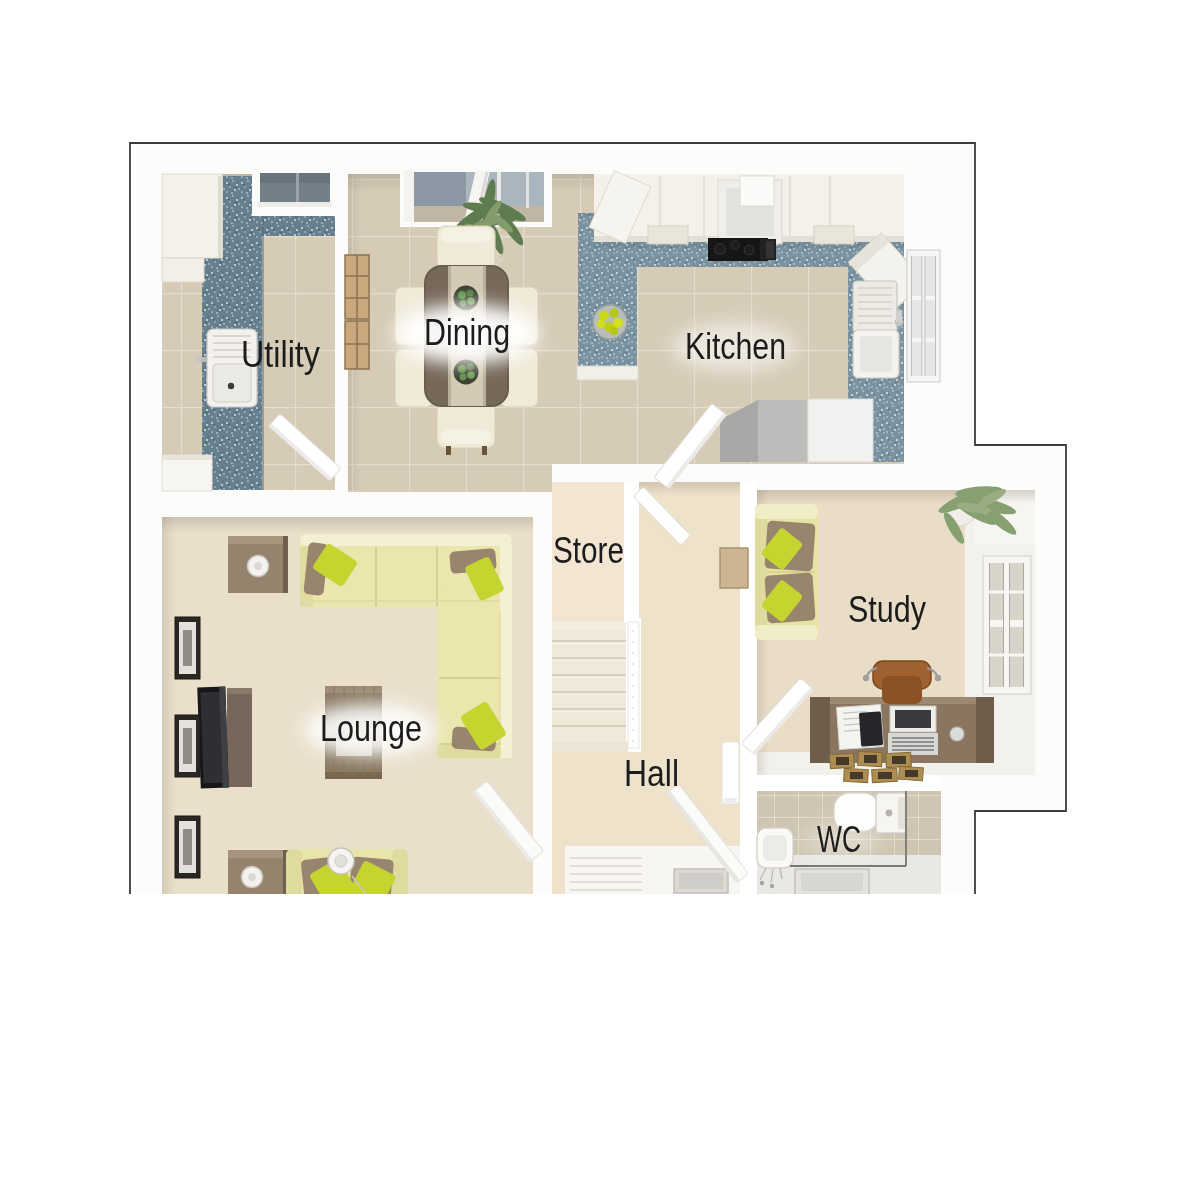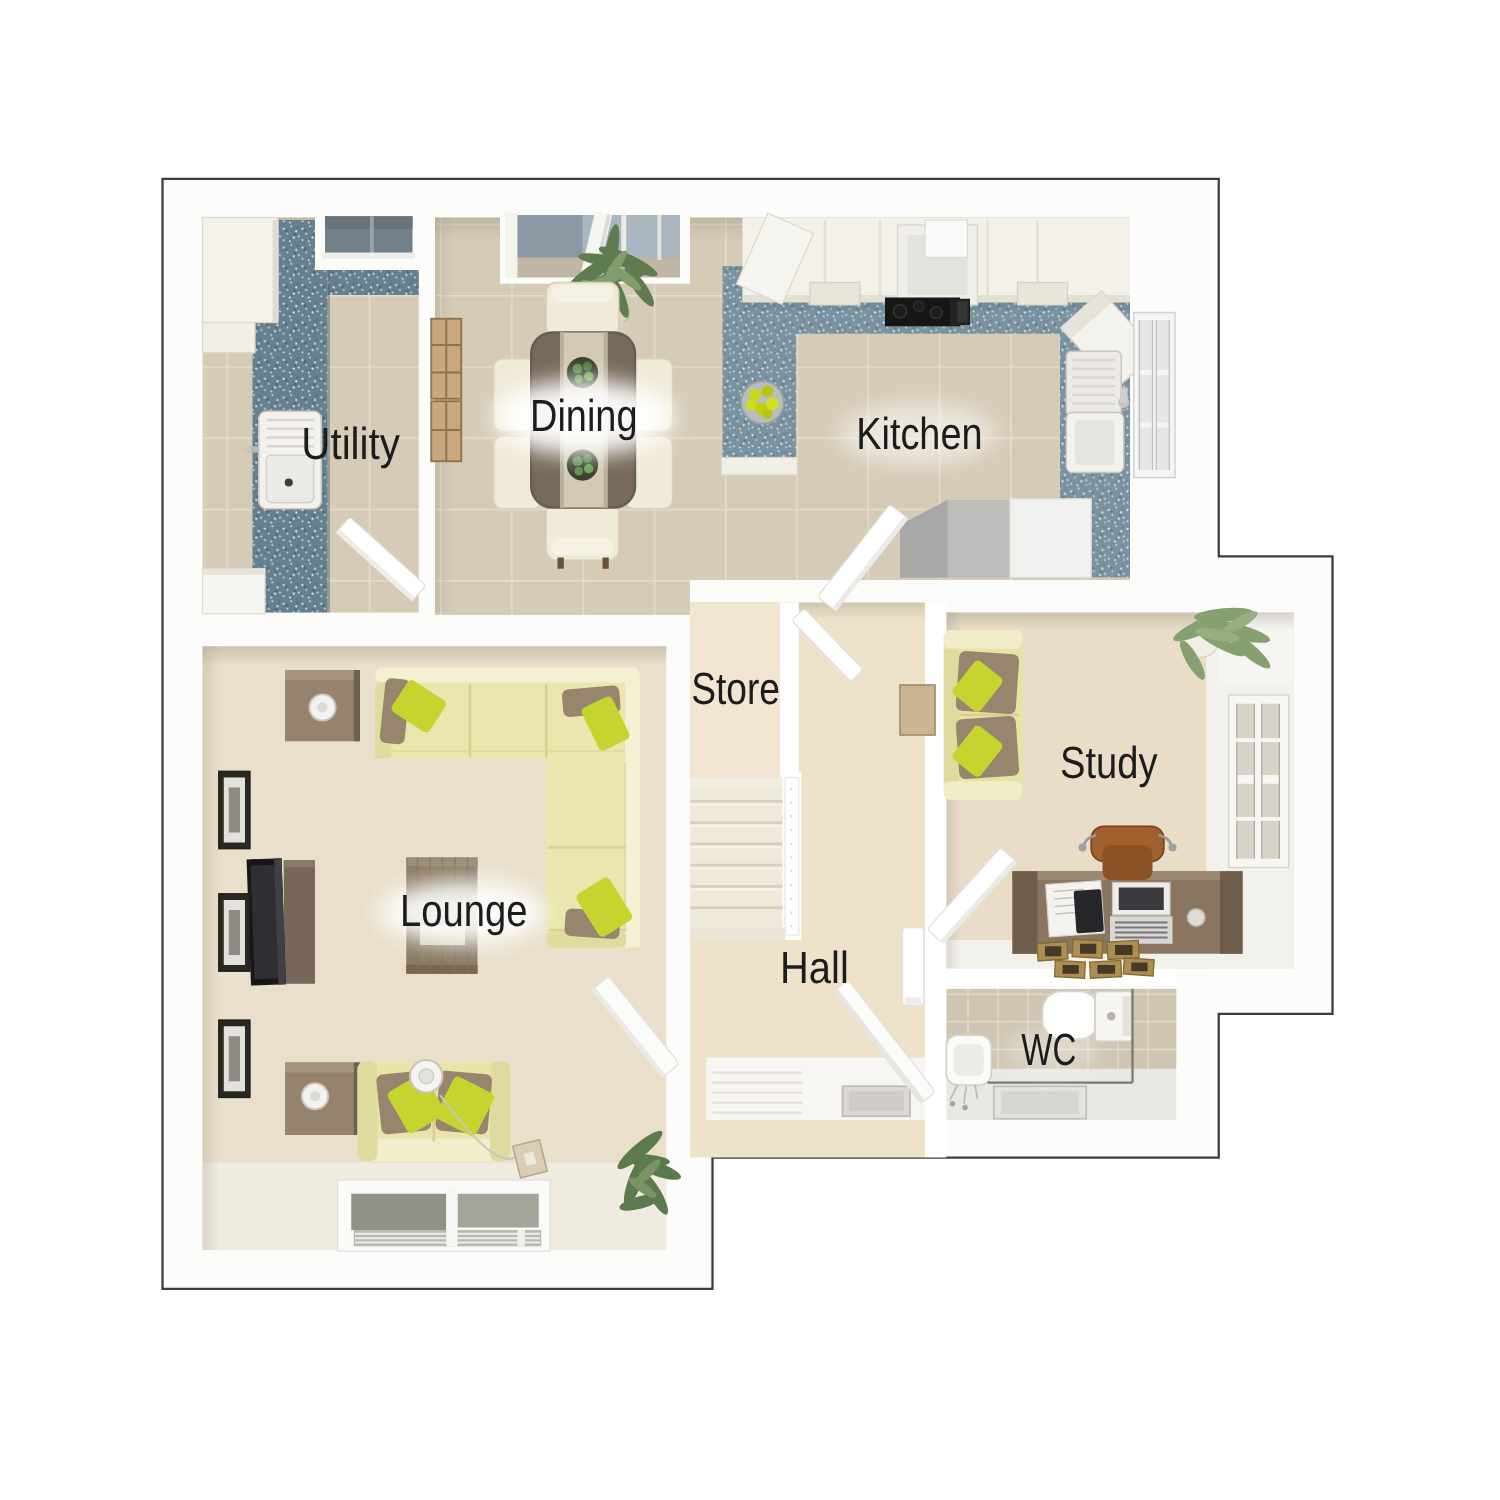--- a/index.html
+++ b/index.html
@@ -1,16 +1,16 @@
 <!DOCTYPE html>
 <html><head>
 <meta charset="utf-8">
 <style>
   html,body{margin:0;padding:0;background:#ffffff;}
-  .page{width:1200px;height:1200px;position:relative;font-family:"Liberation Sans",sans-serif;}
+  .page{width:1200px;height:894px;position:relative;font-family:"Liberation Sans",sans-serif;}
   svg{position:absolute;left:0;top:0;}
 </style>
 </head>
 <body>
 <div class="page">
 <svg width="1200" height="1200" viewBox="0 0 1200 1200">
 <defs>
   <pattern id="tile" width="57" height="57" patternUnits="userSpaceOnUse" patternTransform="translate(10,8)">
     <rect width="57" height="57" fill="#d6cbb7"></rect>
     <path d="M0,0 H57 M0,0 V57" stroke="#e5ddcd" stroke-width="2.4"></path>

